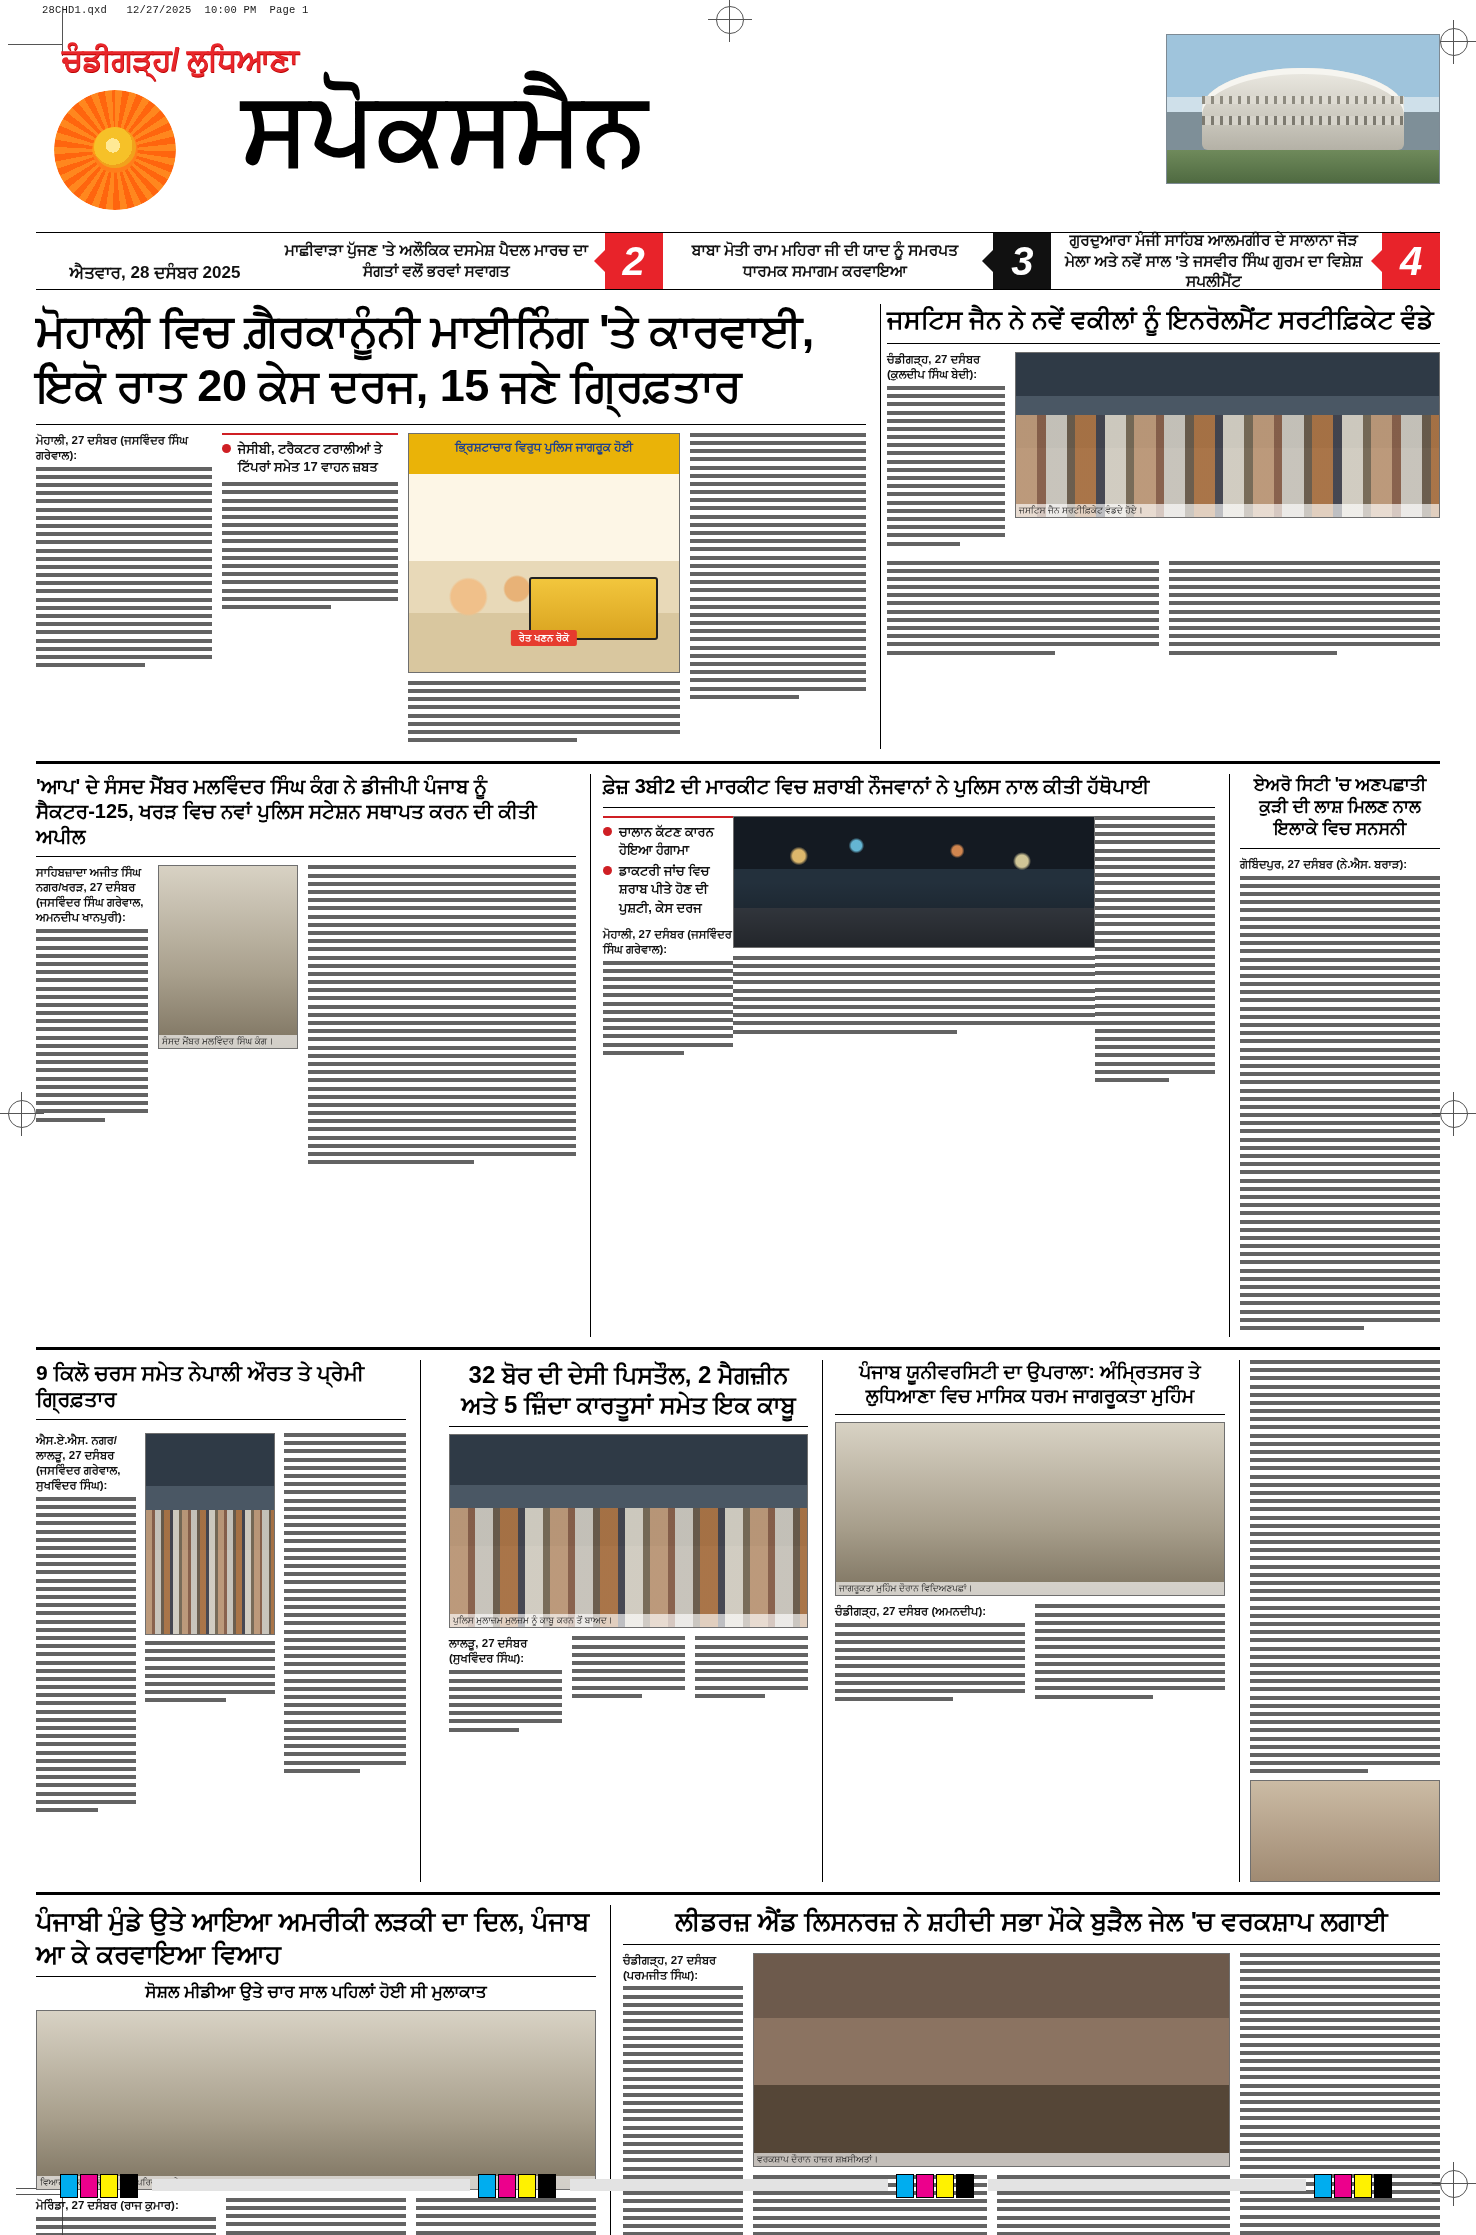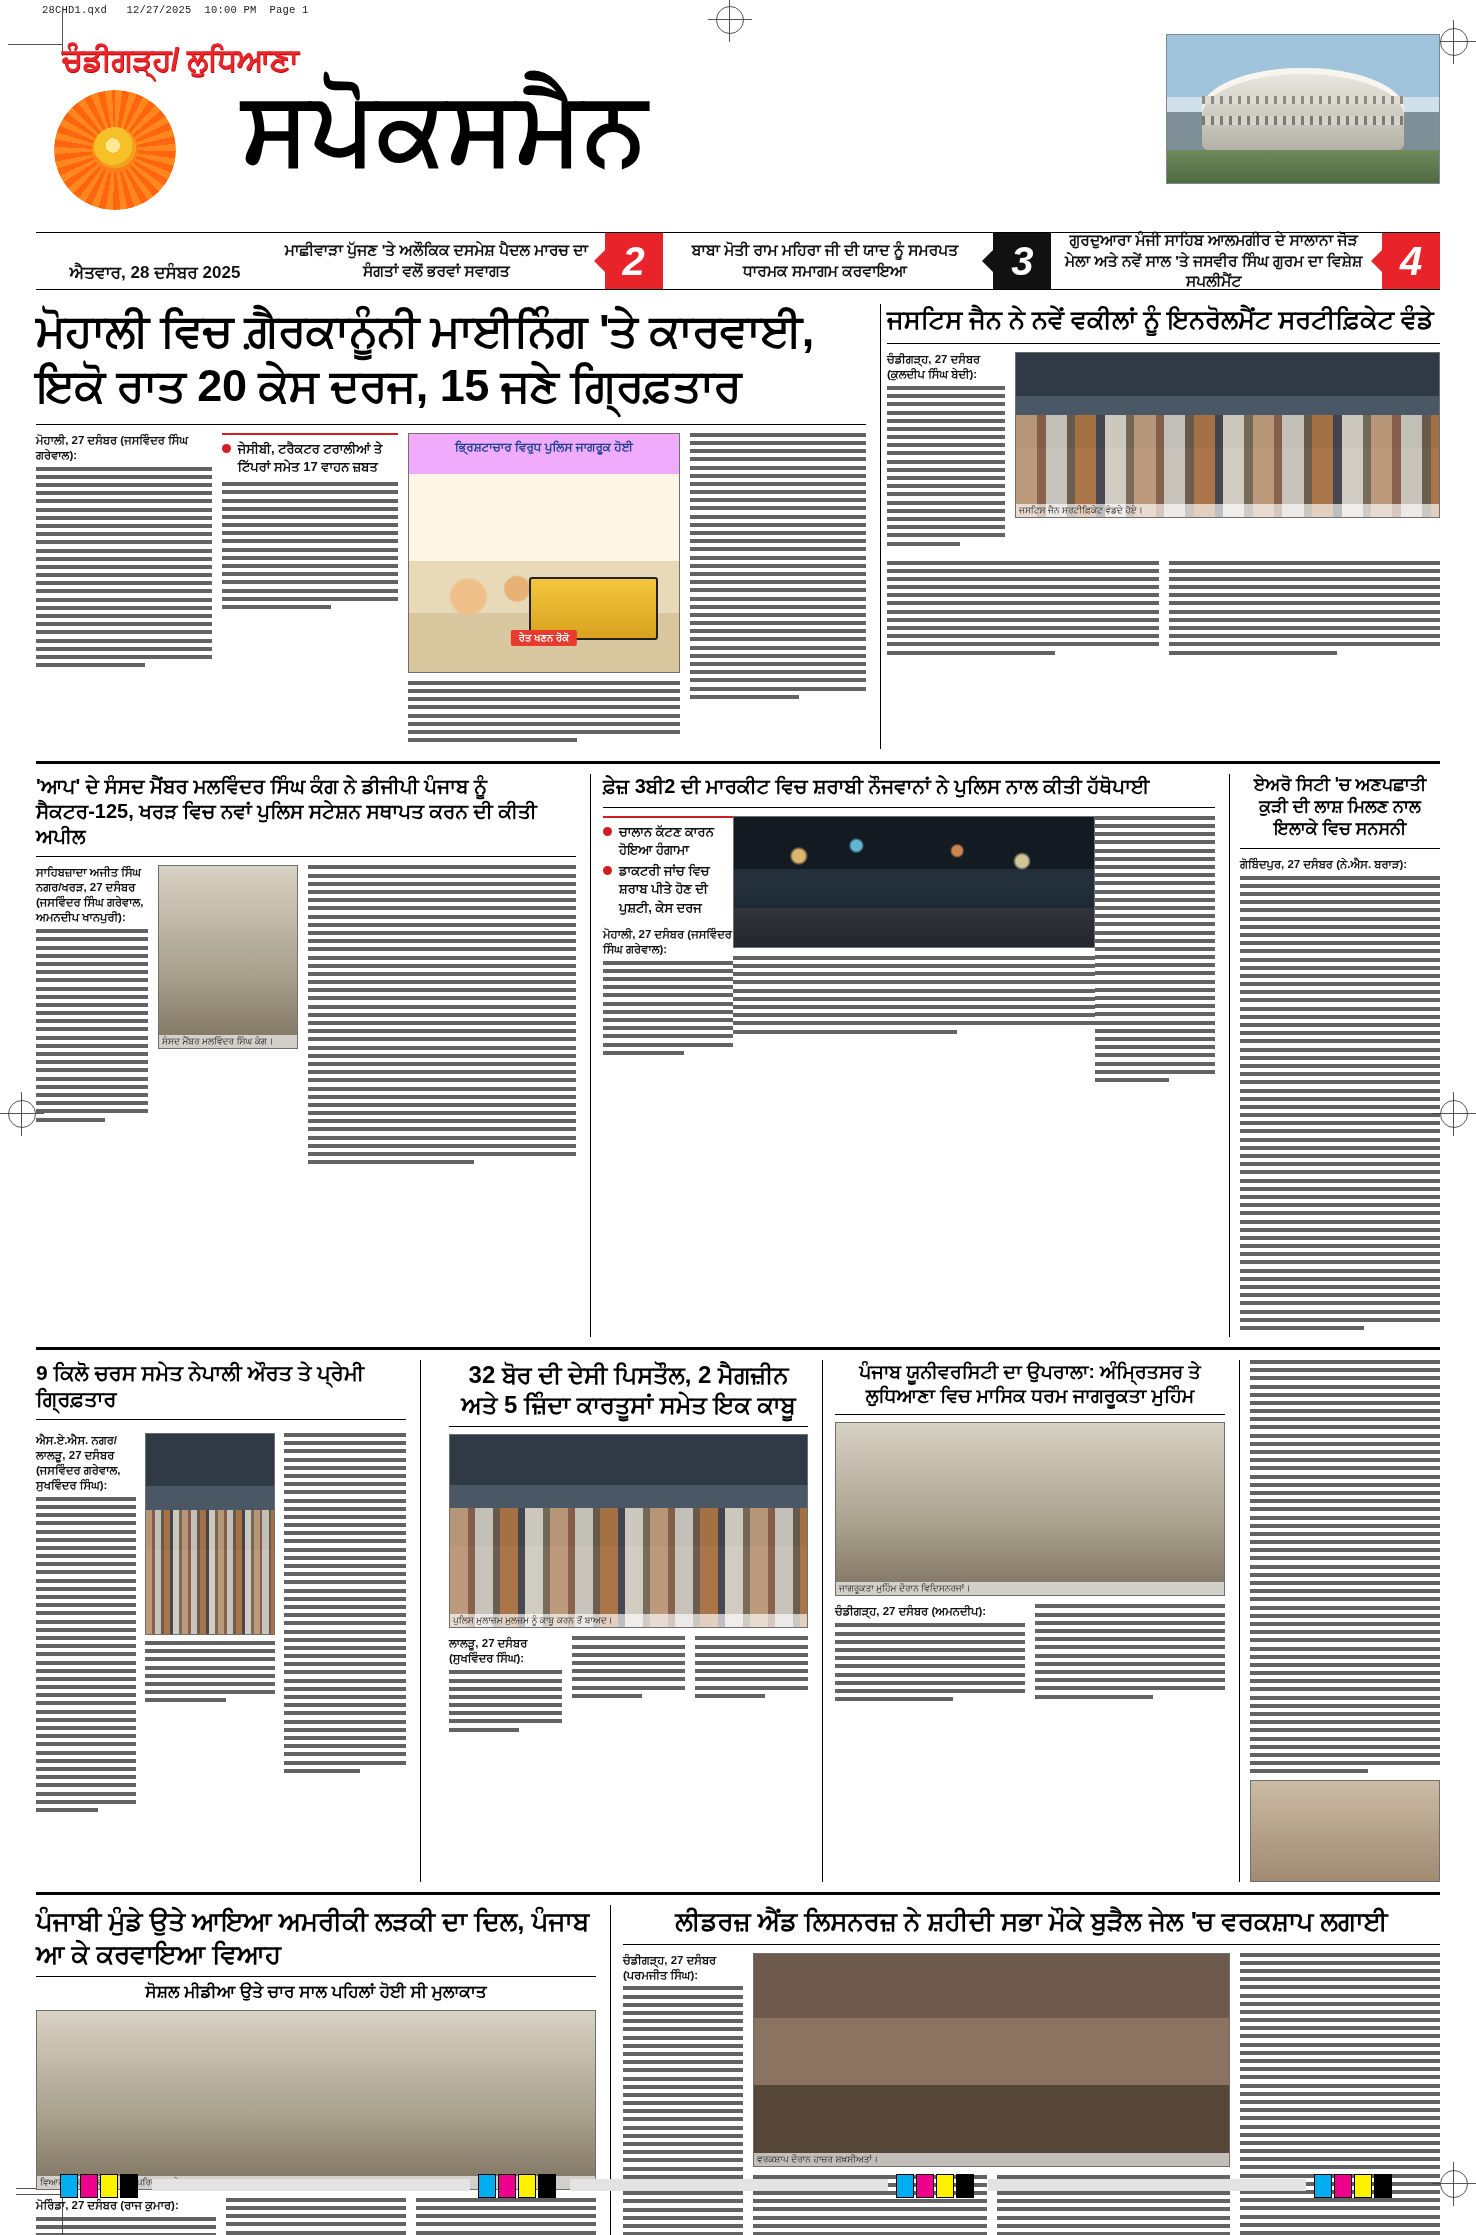--- a/index.html
+++ b/index.html
@@ -314,21 +314,21 @@
   .ph-night:before{
     content:"";position:absolute;inset:0;
     background:
       radial-gradient(circle at 18% 30%, rgba(255,210,120,.85) 0 2%, transparent 3%),
       radial-gradient(circle at 34% 22%, rgba(120,220,255,.8) 0 2%, transparent 3%),
       radial-gradient(circle at 62% 26%, rgba(255,160,90,.8) 0 2%, transparent 3%),
       radial-gradient(circle at 80% 34%, rgba(255,240,180,.8) 0 2%, transparent 3%),
       linear-gradient(0deg, rgba(0,0,0,.4), transparent 50%);
   }
   .ph-cartoon {
-    background: #f0abfc;
+    background: #eab308;
     text-decoration: underline;
   }
   .ph-stage {
     background: linear-gradient(#6d5a4c 0 30%, #8b7361 30% 62%, #554637 62% 100%);
   }
   .ph-wall { background: linear-gradient(#cbbba4, #a08a72); }
 
   .cartoon-title {
     position:absolute; left:6px; top:6px; right:6px;
     text-align:center;
@@ -1015,21 +1015,21 @@
                 <div class="ln last"></div>
             </div>
           </div>
         </div>
       </div>
 
       <div style="flex:0 0 390px; border-left:1px solid #000; padding-left:12px;">
         <div class="col-head" style="font-size:19px;">ਪੰਜਾਬ ਯੂਨੀਵਰਸਿਟੀ ਦਾ ਉਪਰਾਲਾ: ਅੰਮ੍ਰਿਤਸਰ ਤੇ ਲੁਧਿਆਣਾ ਵਿਚ ਮਾਸਿਕ ਧਰਮ ਜਾਗਰੂਕਤਾ ਮੁਹਿੰਮ</div>
         <div class="rule-thin" style="margin-top:7px;"></div>
         <div class="photo ph-indoor" style="height:172px; margin-top:7px;">
-          <div class="cap">ਜਾਗਰੂਕਤਾ ਮੁਹਿੰਮ ਦੌਰਾਨ ਵਿਦਿਸਨਰਜਾਂ।</div>
+          <div class="cap">ਜਾਗਰੂਕਤਾ ਮੁਹਿੰਮ ਦੌਰਾਨ ਵਿਦਿਅਣਪਛਾਂ।</div>
         </div>
         <div style="display:flex; gap:10px; margin-top:8px;">
           <div style="flex:1;" class="body-col">
             <div class="dl">ਚੰਡੀਗੜ੍ਹ, 27 ਦਸੰਬਰ (ਅਮਨਦੀਪ):</div>
             <div class="para">
               <div class="ln"></div>
                 <div class="ln"></div>
                 <div class="ln"></div>
                 <div class="ln"></div>
               <div class="ln"></div>

